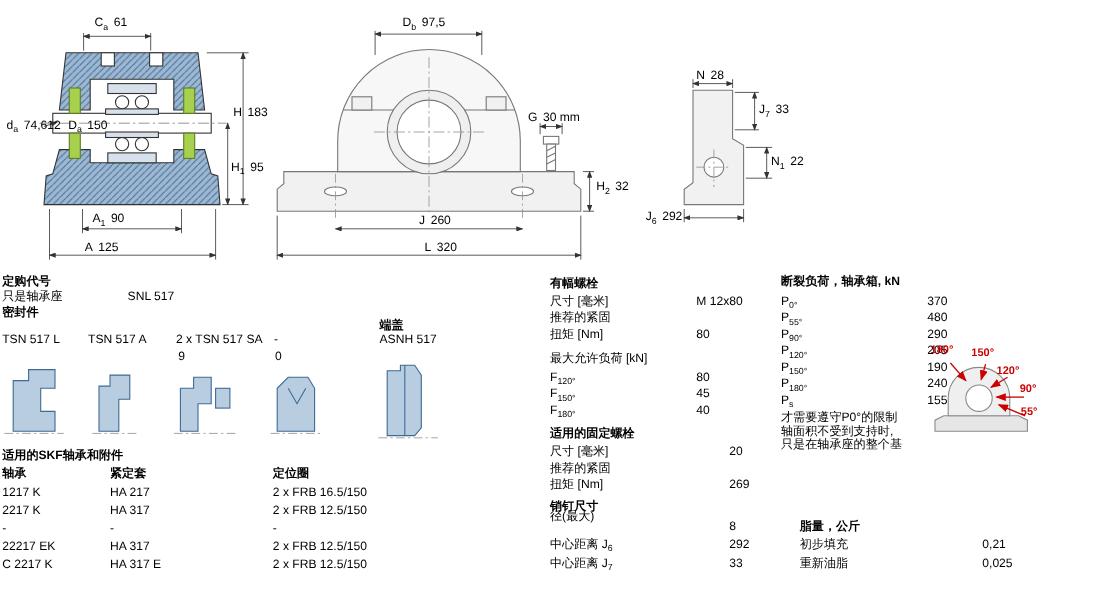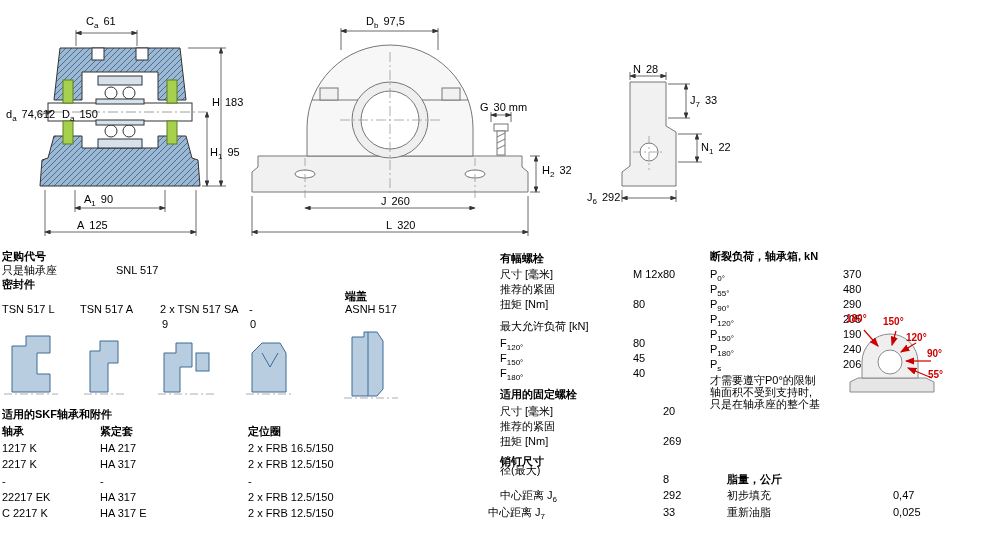--- a/index.html
+++ b/index.html
@@ -236,47 +236,47 @@
   <span class="t" style="left:663px;top:405px">20</span>
   <span class="t" style="left:500px;top:420px">推荐的紧固</span>
   <span class="t" style="left:500px;top:435px">扭矩 [Nm]</span>
   <span class="t" style="left:663px;top:435px">269</span>
 
   <span class="t b" style="left:500px;top:455px">销钉尺寸</span>
   <span class="t" style="left:500px;top:464px"><span>径(最大)</span><sub></sub></span>
   <span class="t" style="left:663px;top:473px">8</span>
   <span class="t" style="left:500px;top:489px"><span>中心距离 J</span><sub>6</sub></span>
   <span class="t" style="left:663px;top:489px">292</span>
-  <span class="t" style="left:488px;top:506px"><span>中心距离 J</span><sub>7</sub></span>
+  <span class="t" style="left:500px;top:506px"><span>中心距离 J</span><sub>7</sub></span>
   <span class="t" style="left:663px;top:506px">33</span>
 
   <span class="t b" style="left:710px;top:250px">断裂负荷，轴承箱, kN</span>
   <span class="t" style="left:710px;top:268px"><span>P</span><sub>0°</sub></span>
   <span class="t" style="left:843px;top:268px">370</span>
   <span class="t" style="left:710px;top:283px"><span>P</span><sub>55°</sub></span>
   <span class="t" style="left:843px;top:283px">480</span>
   <span class="t" style="left:710px;top:298px"><span>P</span><sub>90°</sub></span>
   <span class="t" style="left:843px;top:298px">290</span>
   <span class="t" style="left:710px;top:313px"><span>P</span><sub>120°</sub></span>
   <span class="t" style="left:843px;top:313px">205</span>
   <span class="t" style="left:710px;top:328px"><span>P</span><sub>150°</sub></span>
   <span class="t" style="left:843px;top:328px">190</span>
   <span class="t" style="left:710px;top:343px"><span>P</span><sub>180°</sub></span>
   <span class="t" style="left:843px;top:343px">240</span>
   <span class="t" style="left:710px;top:358px"><span>P</span><sub>s</sub></span>
-  <span class="t" style="left:843px;top:358px">206</span>
+  <span class="t" style="left:843px;top:358px">155</span>
   <span class="t" style="left:710px;top:374px">才需要遵守P0°的限制</span>
   <span class="t" style="left:710px;top:386px">轴面积不受到支持时,</span>
   <span class="t" style="left:710px;top:398px">只是在轴承座的整个基</span>
 
   <span class="red" style="left:846px;top:313px">180°</span>
   <span class="red" style="left:883px;top:316px">150°</span>
   <span class="red" style="left:906px;top:332px">120°</span>
   <span class="red" style="left:927px;top:348px">90°</span>
   <span class="red" style="left:928px;top:369px">55°</span>
 
   <span class="t b" style="left:727px;top:473px">脂量，公斤</span>
   <span class="t" style="left:727px;top:489px">初步填充</span>
-  <span class="t" style="left:893px;top:489px">0,47</span>
+  <span class="t" style="left:893px;top:489px">0,21</span>
   <span class="t" style="left:727px;top:506px">重新油脂</span>
   <span class="t" style="left:893px;top:506px">0,025</span>
 
 </div>
 
 </body></html>

